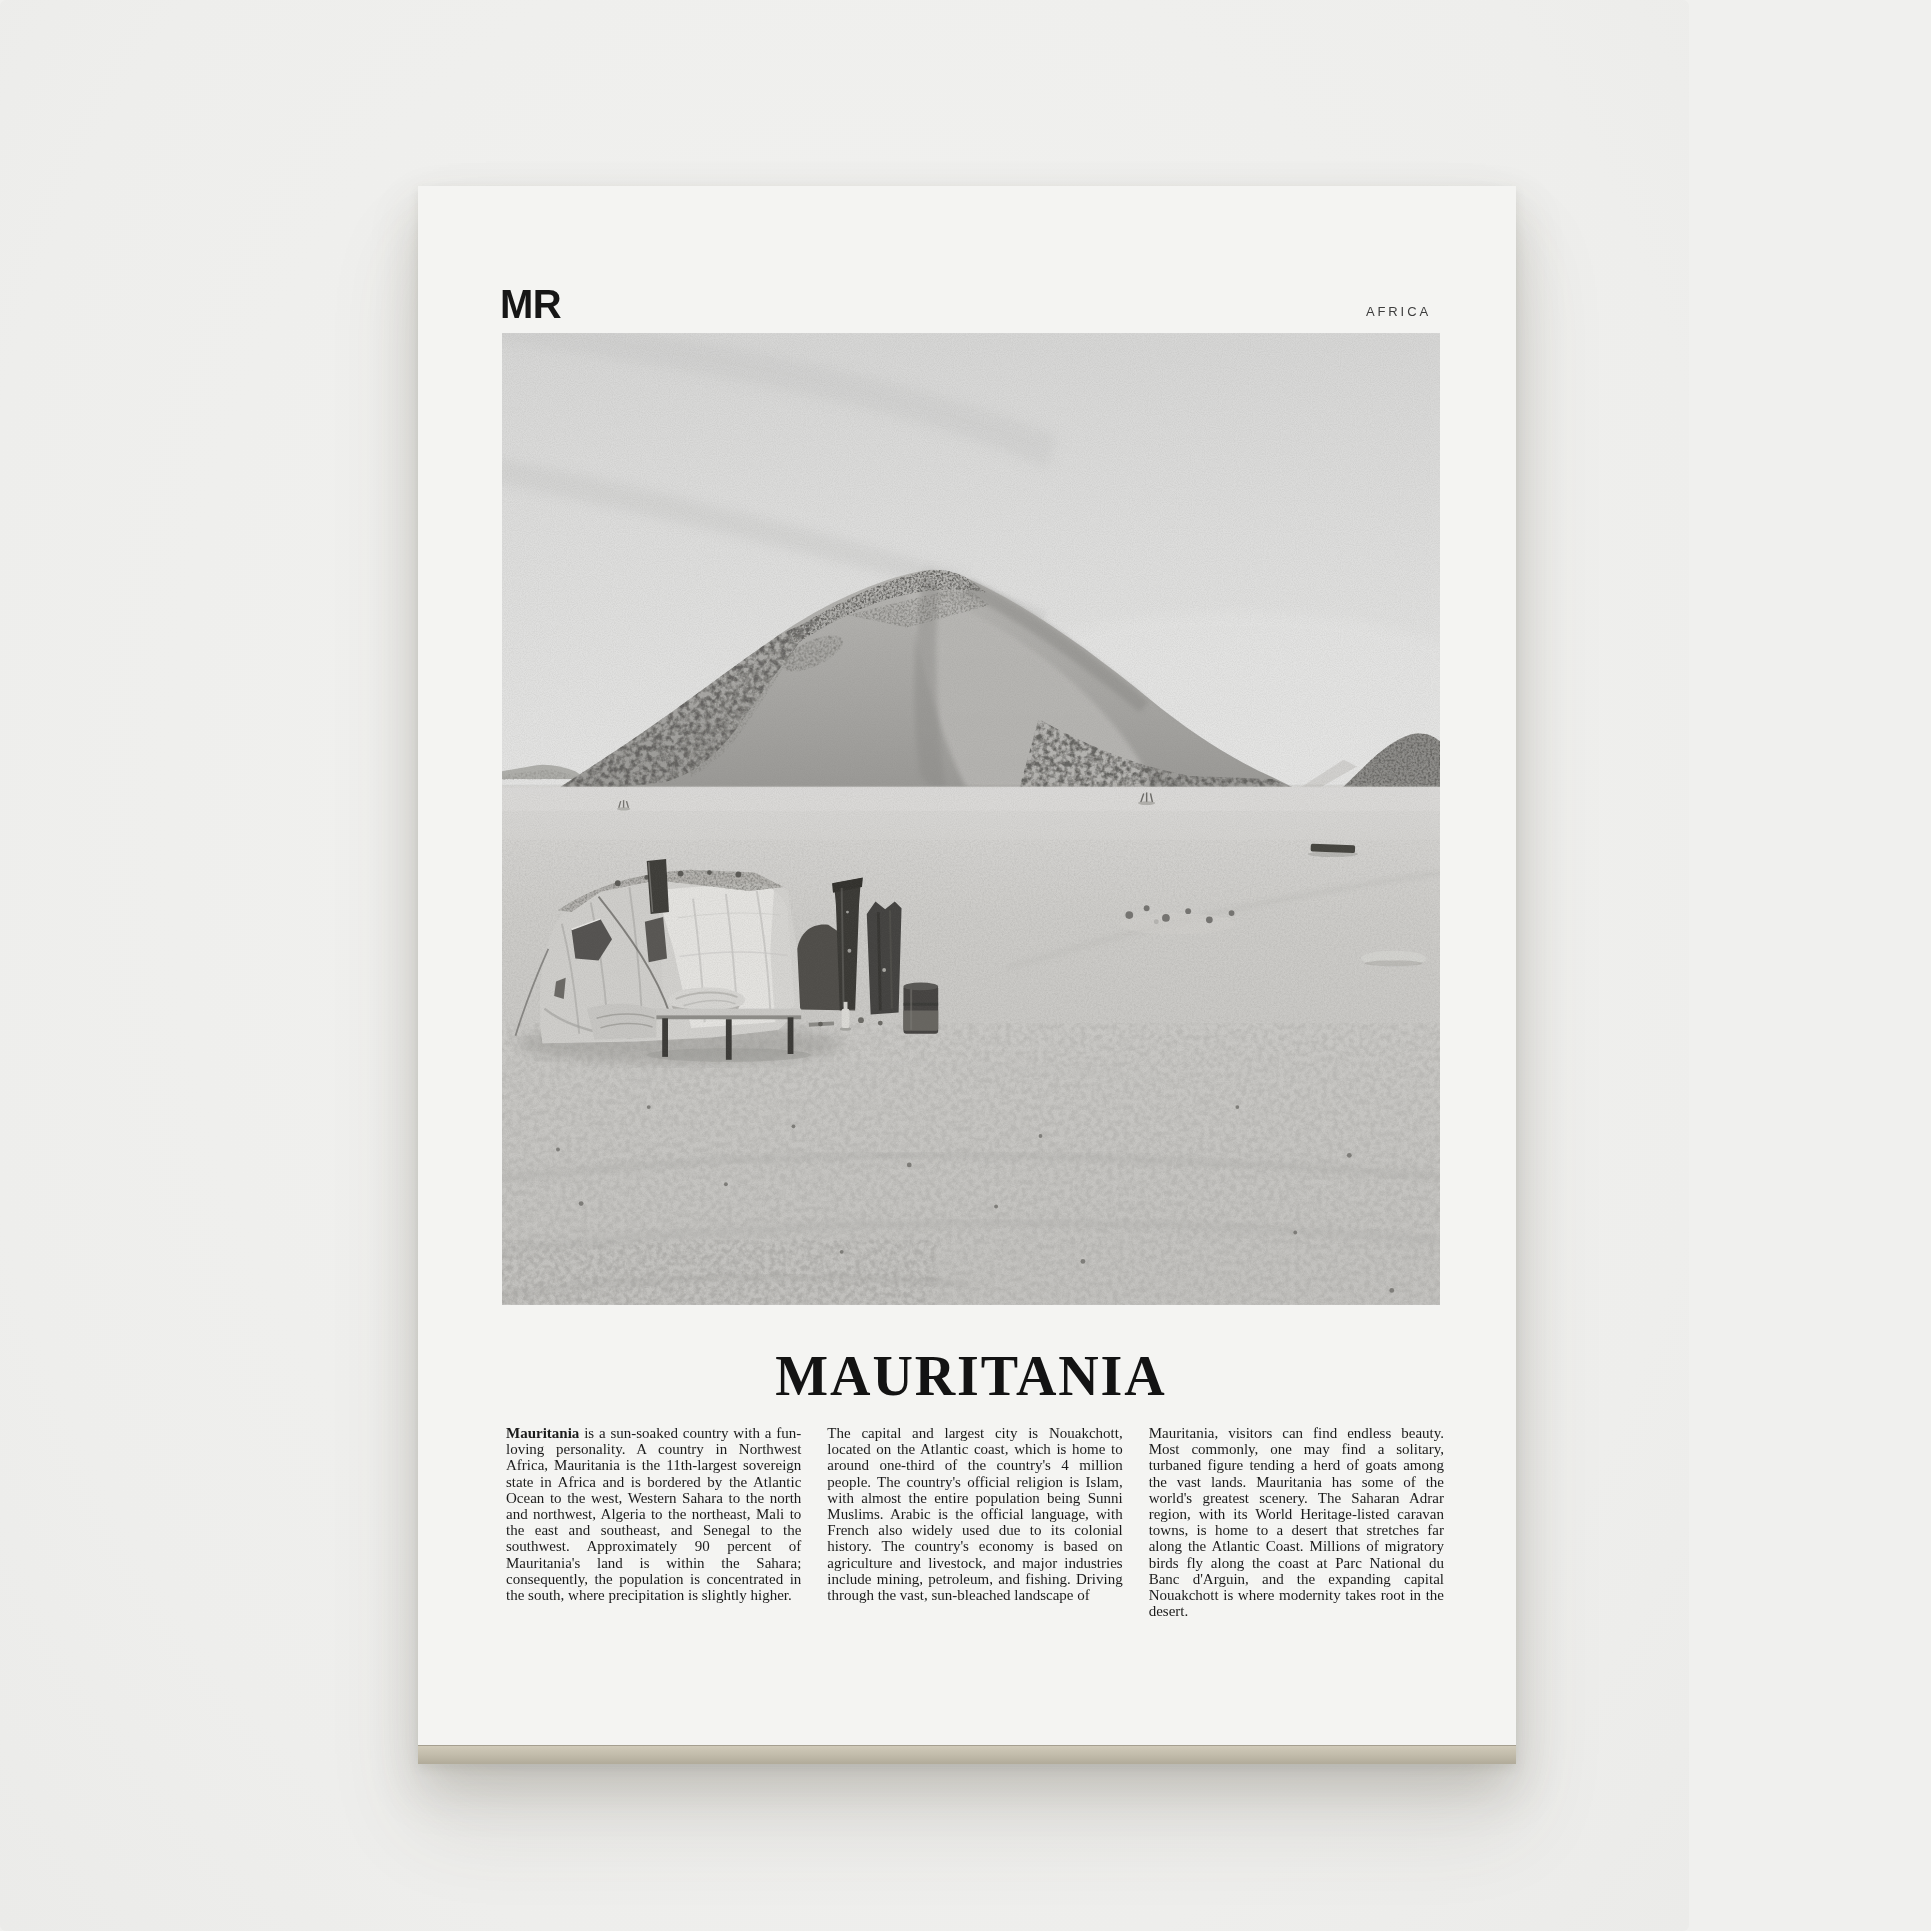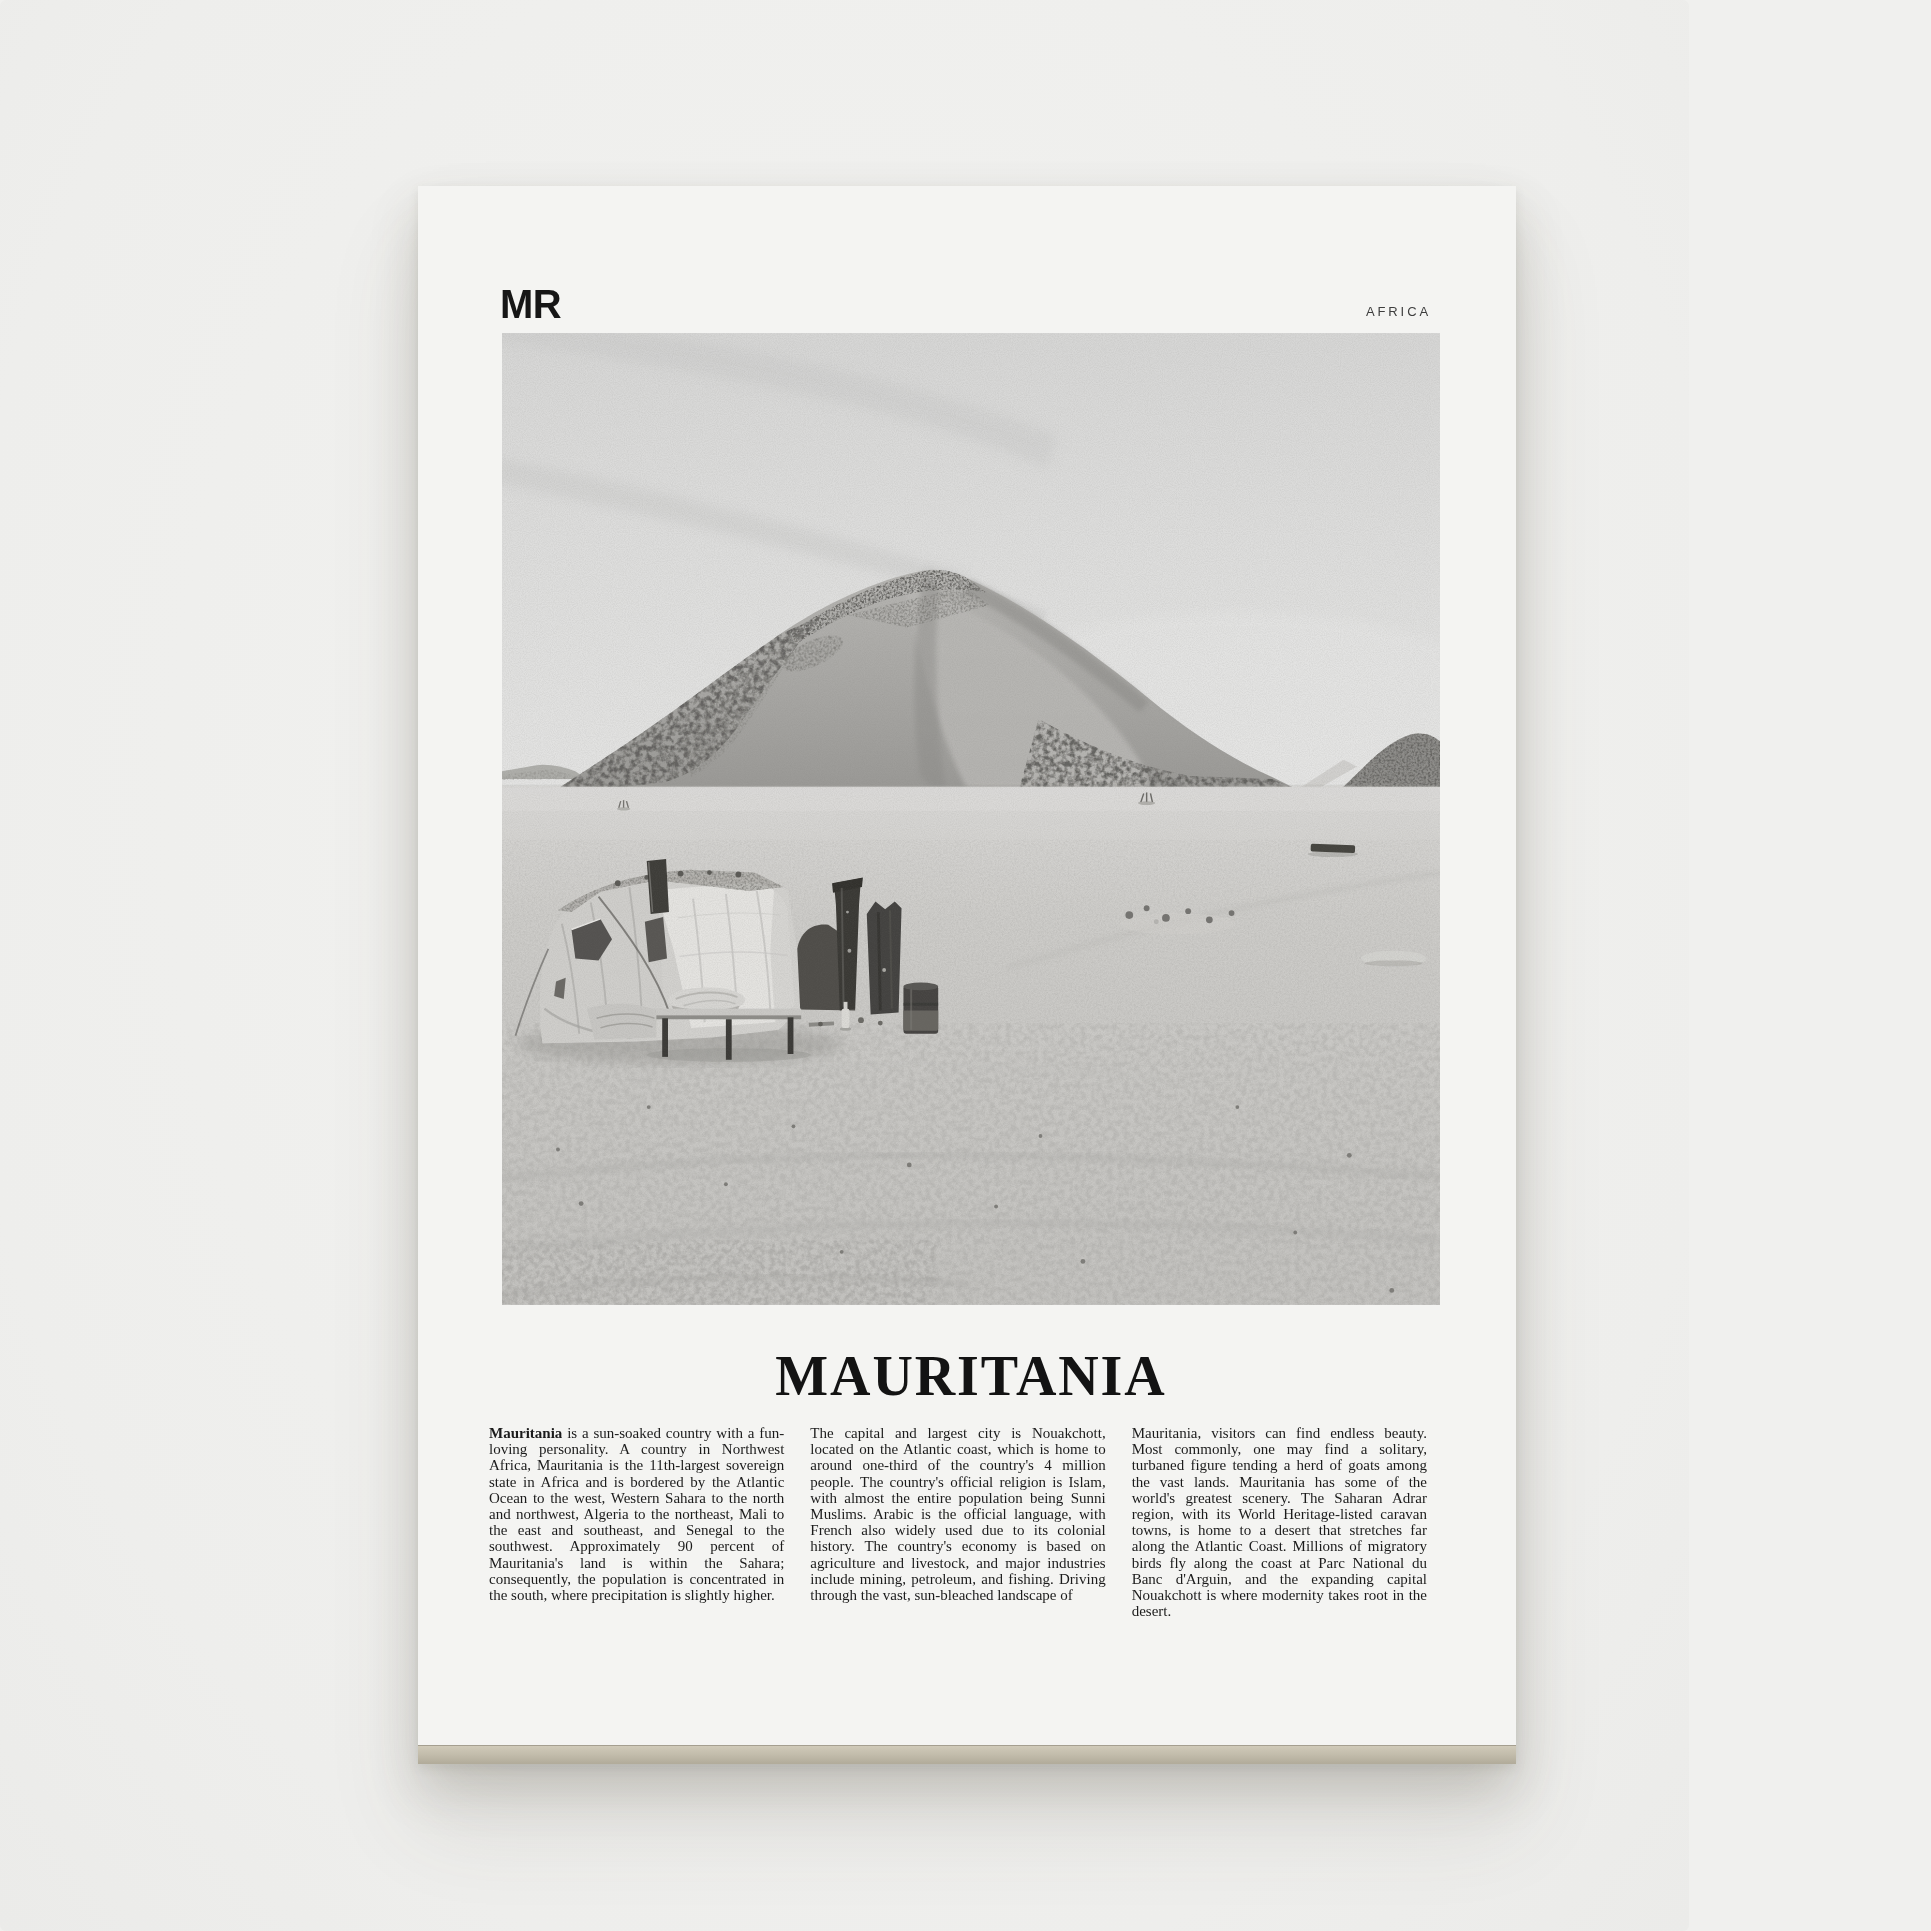--- a/index.html
+++ b/index.html
@@ -14,21 +14,21 @@
           border-top:1px solid rgba(0,0,0,.07);}
   .brand{position:absolute;left:82px;top:98px;font-size:40px;line-height:1;font-weight:700;
          letter-spacing:-0.5px;color:#161616;}
   .region{position:absolute;right:85px;top:119px;font-size:13px;line-height:1;font-weight:400;
          letter-spacing:2.9px;color:#3d3d3d;}
   .photo{position:absolute;left:84px;top:147px;width:938px;height:972px;background:#dededd;overflow:hidden;}
   .photo svg{display:block;width:100%;height:100%;}
   .title{position:absolute;left:84px;top:1162px;width:938px;text-align:center;
          font-family:"Liberation Serif", serif;font-weight:700;font-size:56px;line-height:1;
          letter-spacing:1.9px;color:#131313;}
-  .columns{position:absolute;left:71px;top:1239px;width:938px;display:flex;gap:26px;}
+  .columns{position:absolute;left:88px;top:1239px;width:938px;display:flex;gap:26px;}
   .col{flex:1;min-width:0;}
   .col p{margin:0;font-family:"Liberation Serif", serif;font-size:15px;line-height:1.08;
          color:#1b1b1b;text-align:justify;}
   .col b{font-weight:700;}
 </style>
 </head>
 <body>
 
 <div class="stage">
   <div class="poster">

